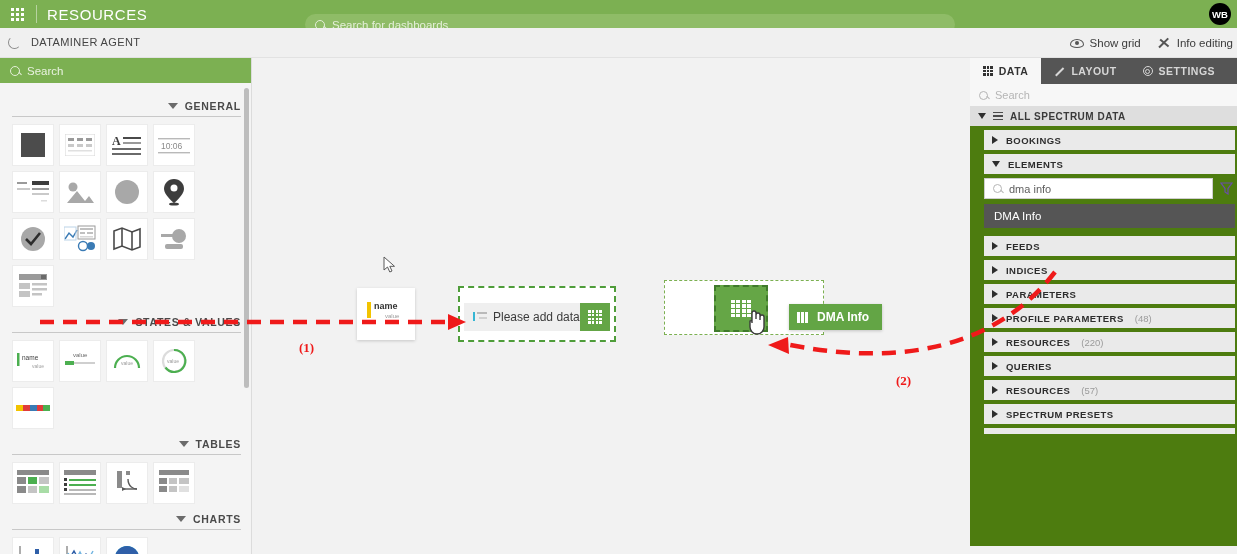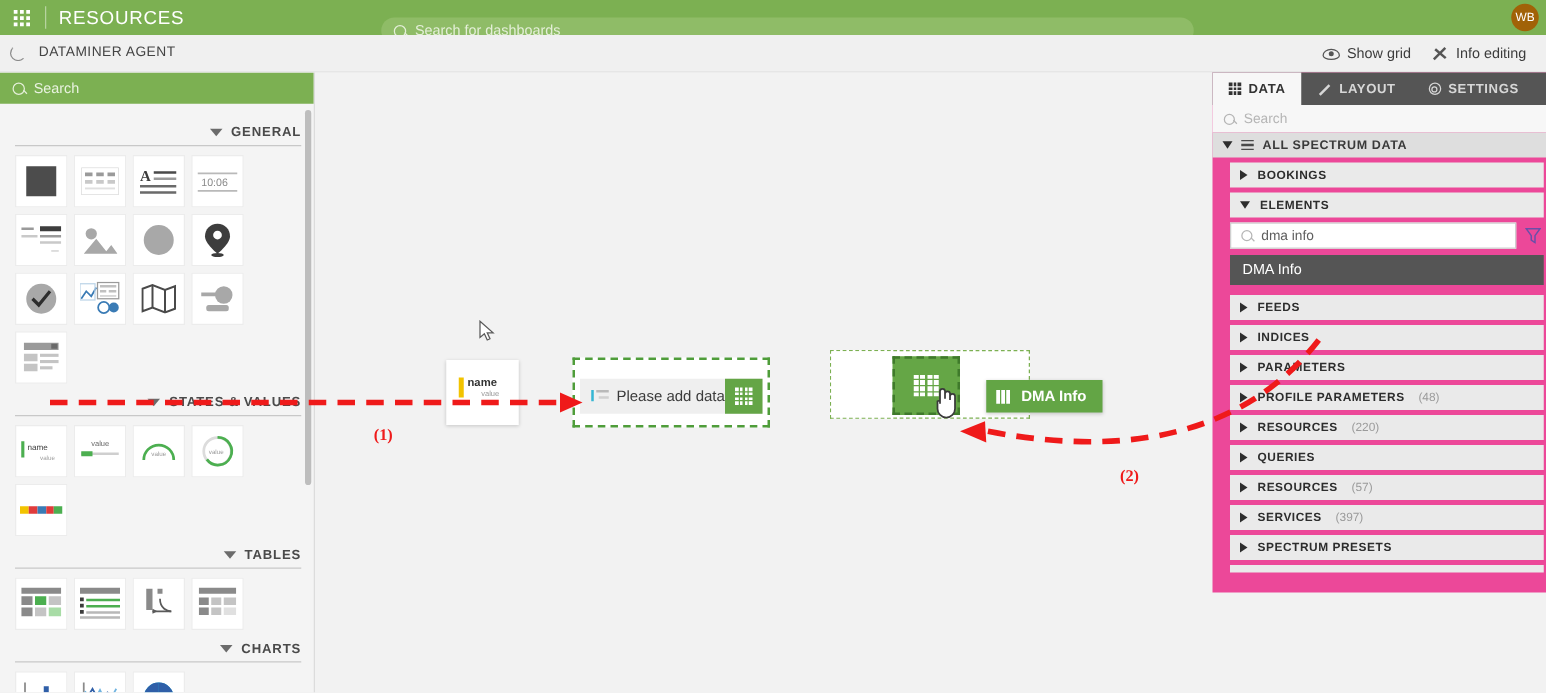--- a/index.html
+++ b/index.html
@@ -22,33 +22,33 @@
   .brand{color:#fff;font-size:15px;letter-spacing:.6px;font-weight:400;}
   .topsearch{
     position:absolute;left:305px;top:3px;width:650px;height:21px;
     background:#8fbc67;border-radius:11px;display:flex;align-items:center;padding:0 10px;margin-top:11px;
   }
   .topsearch .ph{color:#e4efd8;font-size:11.5px;margin-left:7px;}
   .mag{width:10px;height:10px;border:1.4px solid #e4efd8;border-radius:50%;position:relative;display:inline-block;flex:0 0 auto;}
   .mag::after{content:"";position:absolute;width:4px;height:1.4px;background:#e4efd8;transform:rotate(45deg);right:-3px;bottom:0px;}
   .avatar{
     position:absolute;right:6px;top:3px;width:22px;height:22px;border-radius:50%;
-    background:#a16207;color:#fff;font-size:9.5px;font-weight:normal;
+    background:#000000;color:#fff;font-size:9.5px;font-weight:bold;
     display:flex;align-items:center;justify-content:center;cursor:pointer;
   }
 
   
   .subbar{
     position:absolute;top:28px;left:0;width:1237px;height:30px;
     background:#f0f0f0;display:flex;align-items:center;border-bottom:1px solid #e2e2e2;
   }
   .dma{display:flex;align-items:flex-start;padding-left:8px;}
   .spinner{width:13px;height:13px;border:1.6px solid #8a8a8a;border-radius:50%;border-top-color:transparent;border-right-color:transparent;}
   .dma .lbl{font-size:11px;color:#444;letter-spacing:.4px;margin-left:10px;}
-  .subright{position:absolute;right:16px;top:0;height:30px;display:flex;align-items:center;gap:16px;}
+  .subright{position:absolute;right:4px;top:0;height:30px;display:flex;align-items:center;gap:16px;}
   .subbtn{display:flex;align-items:center;gap:6px;font-size:11.5px;color:#3c3c3c;cursor:pointer;}
   .eye{width:14px;height:9px;border:1.4px solid #555;border-radius:50% 50% 50% 50%/60% 60% 40% 40%;position:relative;}
   .eye::after{content:"";position:absolute;width:4px;height:4px;border-radius:50%;background:#555;left:4px;top:1.5px;}
   .pencil{width:14px;height:14px;position:relative;}
   .pencil::before{content:"";position:absolute;width:13px;height:1.6px;background:#555;transform:rotate(-45deg);top:6px;left:0;}
   .pencil::after{content:"";position:absolute;width:11px;height:1.6px;background:#555;transform:rotate(40deg);top:6px;left:2px;}
 
   
   .sidebar{
     position:absolute;top:58px;left:0;width:252px;height:496px;background:#f4f4f4;
@@ -83,21 +83,21 @@
   .drop-widget{
     position:absolute;left:206px;top:228px;width:158px;height:56px;
     border:2px dashed #4f9d3a;background:#fff;padding:3px;
   }
   .dw-inner{width:100%;height:100%;border:1px solid transparent;position:relative;}
   .dw-row{position:absolute;left:0;top:11px;width:100%;height:28px;background:#efefef;display:flex;align-items:center;}
   .dw-mini{width:26px;height:26px;position:relative;flex:0 0 auto;margin-left:3px;}
   .dw-mini .b{position:absolute;left:6px;top:8px;width:2px;height:9px;background:#35b6d4;}
   .dw-mini .t1{position:absolute;left:10px;top:8px;width:10px;height:2px;background:#b9b9b9;}
   .dw-mini .t2{position:absolute;left:12px;top:13px;width:8px;height:1.5px;background:#d0d0d0;}
-  .dw-txt{flex:1;text-align:center;font-size:12px;color:#3b3b3b;}
+  .dw-txt{flex:1;font-size:12px;color:#3b3b3b;}
   .dw-icon{width:30px;height:28px;background:#64a546;display:flex;align-items:center;justify-content:center;flex:0 0 auto;}
 
   .grid-glyph{display:grid;grid-template-columns:repeat(4,2.5px);grid-template-rows:repeat(4,2.5px);gap:1.2px;}
   .grid-glyph i{display:block;background:#fff;}
 
   .target-widget{
     position:absolute;left:412px;top:222px;width:160px;height:55px;
     border:1px dashed #7cb052;background:#fff;display:flex;align-items:center;
   }
   .tw-blank{width:49px;height:100%;background:#fff;}
@@ -115,21 +115,21 @@
     font-size:12px;font-weight:bold;box-shadow:0 1px 3px rgba(0,0,0,.2);
   }
   .chip-glyph{display:grid;grid-template-columns:repeat(3,2.6px);grid-template-rows:repeat(1,11px);gap:1.6px;}
   .chip-glyph i{display:block;background:#fff;}
 
   .mouse-arrow{position:absolute;left:131px;top:198px;width:14px;height:18px;}
 
   .ann-lbl{position:absolute;color:#ef1a1a;font-size:13px;font-weight:bold;font-family:"Liberation Serif", serif;}
 
   
-  .rpanel{position:absolute;top:58px;left:970px;width:267px;height:416px;background:#ec4899;text-align:center;}
+  .rpanel{position:absolute;top:58px;left:970px;width:267px;height:488px;background:#4d7c0f;text-align:center;}
   .rtabs{height:26px;background:#555555;display:flex;align-items:stretch;}
   .rtab{display:flex;align-items:center;gap:6px;padding:0 13px;font-size:10.5px;font-weight:bold;color:#d7d7d7;letter-spacing:.5px;cursor:pointer;}
   .rtab.active{background:#f7f7f7;color:#333;}
   .tab-grid{display:grid;grid-template-columns:repeat(3,2.6px);grid-template-rows:repeat(3,2.4px);gap:1px;}
   .tab-grid i{display:block;background:currentColor;}
   .tab-pencil{width:11px;height:11px;position:relative;}
   .tab-pencil::before{content:"";position:absolute;width:11px;height:1.5px;background:currentColor;transform:rotate(-45deg);top:5px;left:0;}
   .tab-gear{width:10px;height:10px;border:1.6px solid currentColor;border-radius:50%;position:relative;}
   .tab-gear::after{content:"";position:absolute;width:3px;height:3px;border:1px solid currentColor;border-radius:50%;left:1.5px;top:1.5px;}
   .rsearch{height:22px;display:flex;align-items:center;padding:0 9px;background:#f7f7f7;}
@@ -636,25 +636,20 @@
         <span class="caret-r"></span>
         <span class="txt">QUERIES</span>
       </div>
       <div class="rrow">
         <span class="caret-r"></span>
         <span class="txt">RESOURCES</span>
         <span class="cnt">(57)</span>
       </div>
       <div class="rrow">
         <span class="caret-r"></span>
-        <span class="txt">SERVICES</span>
-        <span class="cnt">(397)</span>
-      </div>
-      <div class="rrow">
-        <span class="caret-r"></span>
         <span class="txt">SPECTRUM PRESETS</span>
       </div>
 
       <div class="rrow" style="height:6px;"></div>
     </div>
   </div>
 
   <svg class="overlay" viewBox="0 0 1237 554">
 
     <path d="M40 322 L448 322" stroke="#ef1a1a" stroke-width="4.5" fill="none" stroke-dasharray="14,9"></path>

